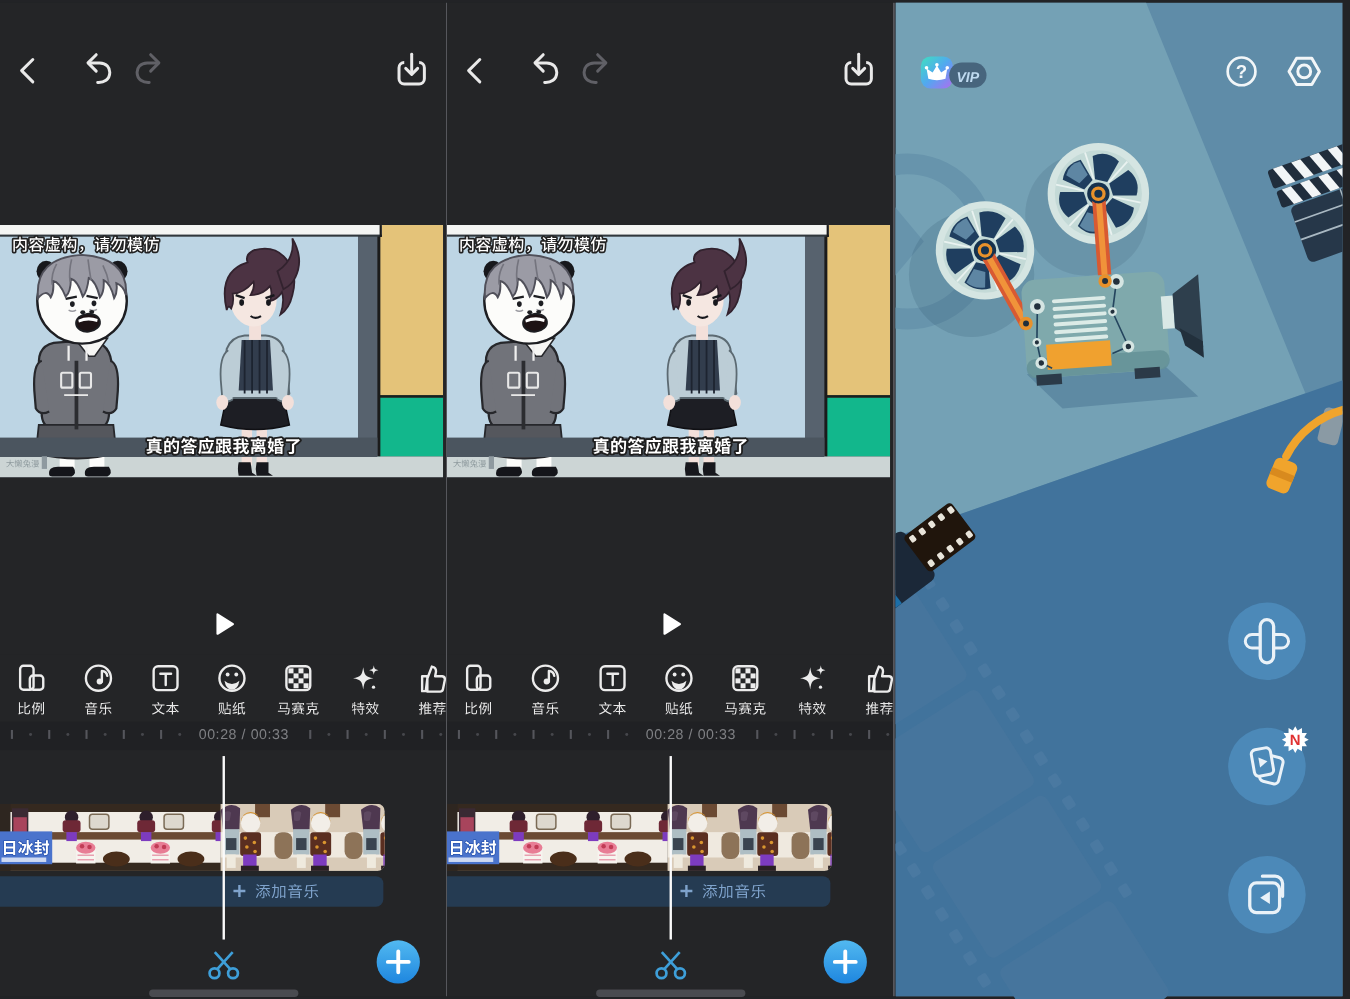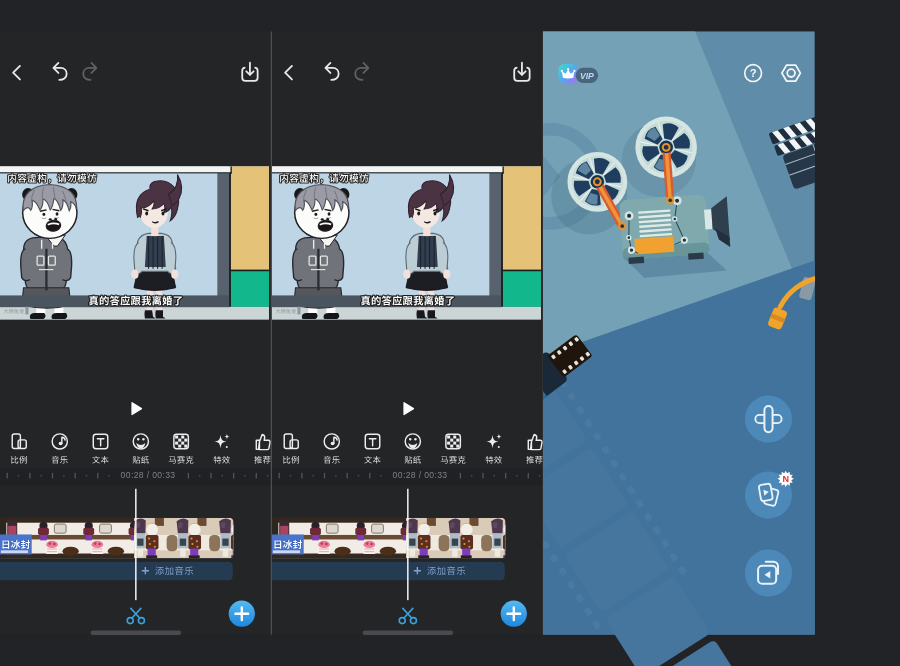--- a/index.html
+++ b/index.html
@@ -1,14 +1,14 @@
 <!DOCTYPE html>
 <html><head><meta charset="utf-8"><style>
 html,body{margin:0;padding:0;background:#222326;width:900px;height:666px;overflow:hidden}
-.row{display:flex;width:815px;height:666px}
+.row{display:flex;width:895px;height:666px}
 svg{display:block}
 </style></head><body>
 <div class="row">
 <svg width="300" height="666" viewBox="0 0 300 666">
 <defs>
 <linearGradient id="gplus" x1="0" y1="0" x2="0" y2="1">
           <stop offset="0" stop-color="#52b9f0"></stop>
           <stop offset="1" stop-color="#1e86df"></stop>
         </linearGradient>
 <linearGradient id="gvip" x1="0" y1="0" x2="1" y2="1">

